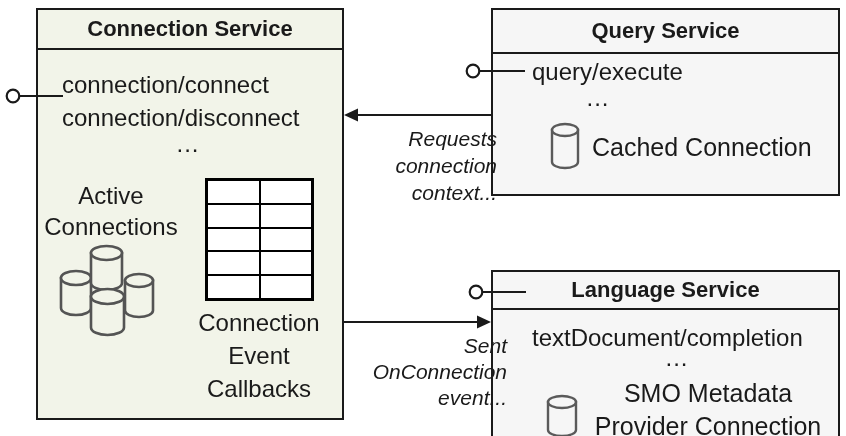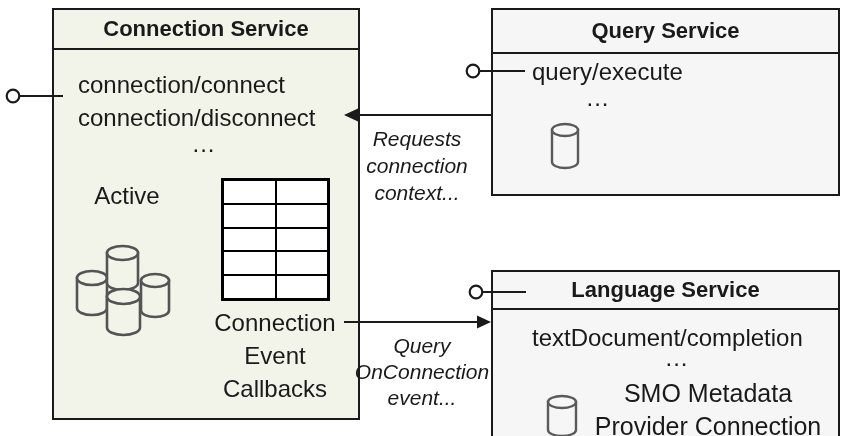--- a/index.html
+++ b/index.html
@@ -13,21 +13,21 @@
     position: relative;
     width: 846px;
     height: 436px;
     background: #ffffff;
     overflow: hidden;
   }
   .box {
     position: absolute;
     border: 2px solid #1a1a1a;
   }
-  .box.conn  { left: 36px;  top: 8px;   width: 308px; height: 412px; background: #f2f4e9; margin-left: 16px; }
+  .box.conn  { left: 36px;  top: 8px;   width: 308px; height: 412px; background: #f2f4e9; }
   .box.query { left: 491px; top: 8px;   width: 349px; height: 188px; background: #f6f6f6; }
   .box.lang  { left: 491px; top: 226px; width: 349px; height: 194px; background: #f6f6f6; margin-top: 44px; }
   .box-title {
     display: flex; align-items: center; justify-content: center;
     font-weight: bold; font-size: 22px;
     border-bottom: 2px solid #1a1a1a;
   }
   .conn  .box-title { height: 40px; }
   .query .box-title { height: 44px; }
   .lang  .box-title { height: 38px; }
@@ -51,21 +51,21 @@
     border: 2px solid #000;
     background: #000;
   }
   .grid-table .cell { background: #ffffff; border: 1px solid #000; }
 
   
   .arrow-label {
     position: absolute;
     font-style: italic;
     font-size: 21px;
-    text-align: center;
+    text-align: right;
   }
   .arrow-label.requests { left: 337px; top: 125px; width: 160px; line-height: 27px; }
   .arrow-label.sent     { left: 337px; top: 333px; width: 170px; line-height: 26px; }
 
   svg { display: block; }
   .overlay { position: absolute; z-index: 3; }
 </style>
 </head>
 <body>
 
@@ -75,20 +75,21 @@
     <header class="box-title">Connection Service</header>
 
     <div class="abs methods" style="left:24px; top:58px;">
       <div>connection/connect</div>
       <div>connection/disconnect</div>
     </div>
     <div class="abs ellipsis" style="left:24px; top:120px; width:252px;">...</div>
 
     <div class="abs big-label center-text" style="left:0; top:170px; width:146px; line-height:31px;">
       <div>Active</div>
+      <div>Connections</div>
     </div>
 
     <svg class="abs" style="left:19px; top:234px;" width="100" height="100" viewBox="0 0 100 100">
       <g fill="#f2f4e9" stroke="#545454" stroke-width="2.6">
 
         <path d="M4,34 L4,64 A15,7 0 0 0 34,64 L34,34 Z"></path>
         <ellipse cx="19" cy="34" rx="15" ry="7"></ellipse>
 
         <path d="M68,36.5 L68,66.5 A14,6.5 0 0 0 96,66.5 L96,36.5 Z"></path>
         <ellipse cx="82" cy="36.5" rx="14" ry="6.5"></ellipse>
@@ -128,20 +129,21 @@
       <div>query/execute</div>
     </div>
     <div class="abs ellipsis" style="left:39px; top:74px; width:132px;">...</div>
 
     <svg class="abs" style="left:57px; top:112px;" width="30" height="48" viewBox="0 0 30 48">
       <g fill="#f6f6f6" stroke="#5a5a5a" stroke-width="2.4">
         <path d="M2,8 L2,40 A13,6 0 0 0 28,40 L28,8 Z"></path>
         <ellipse cx="15" cy="8" rx="13" ry="6"></ellipse>
       </g>
     </svg>
+    <div class="abs cache-label" style="left:99px; top:122px; line-height:30px;">Cached Connection</div>
   </section>
 
   <section class="box lang">
     <header class="box-title">Language Service</header>
 
     <div class="abs methods-sm" style="left:39px; top:50px;">
       <div>textDocument/completion</div>
     </div>
     <div class="abs ellipsis" style="left:39px; top:72px; width:290px;">...</div>
 
@@ -180,18 +182,18 @@
     <div>Requests</div>
     <div>connection</div>
     <div>context...</div>
   </div>
 
   <svg class="overlay" style="left:344px; top:312px;" width="147" height="20" viewBox="0 0 147 20">
     <line x1="0" y1="10" x2="136" y2="10" stroke="#1a1a1a" stroke-width="2.2"></line>
     <polygon points="147,10 133,3.5 133,16.5" fill="#1a1a1a"></polygon>
   </svg>
   <div class="arrow-label sent">
-    <div>Query</div>
+    <div>Sent</div>
     <div>OnConnection</div>
     <div>event...</div>
   </div>
 
 </div>
 
 </body></html>

